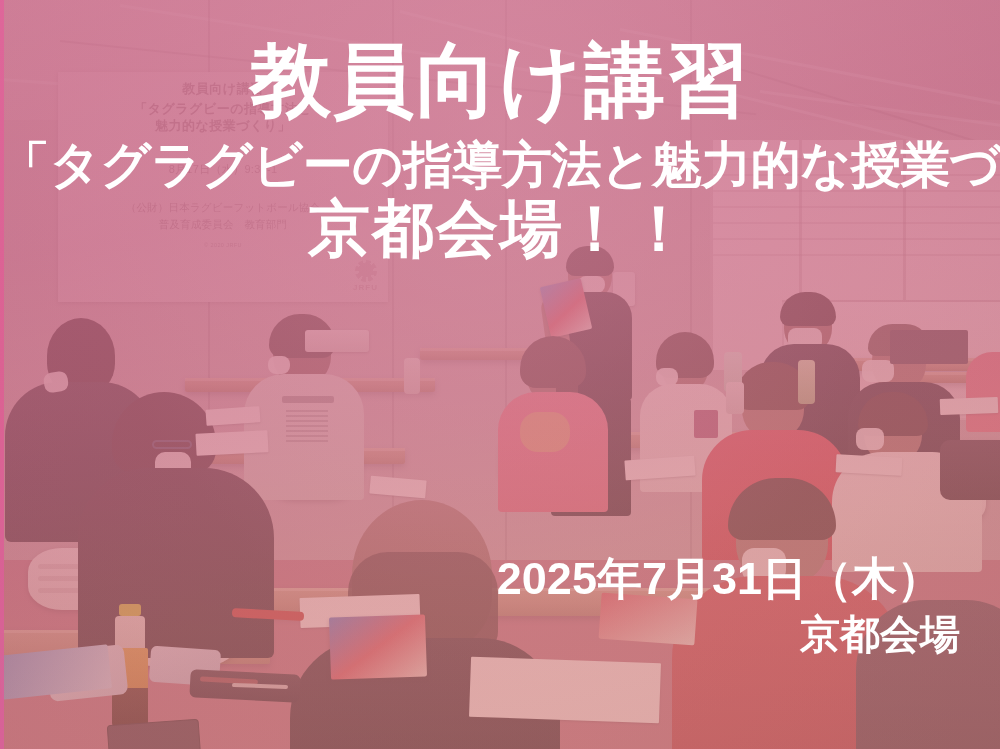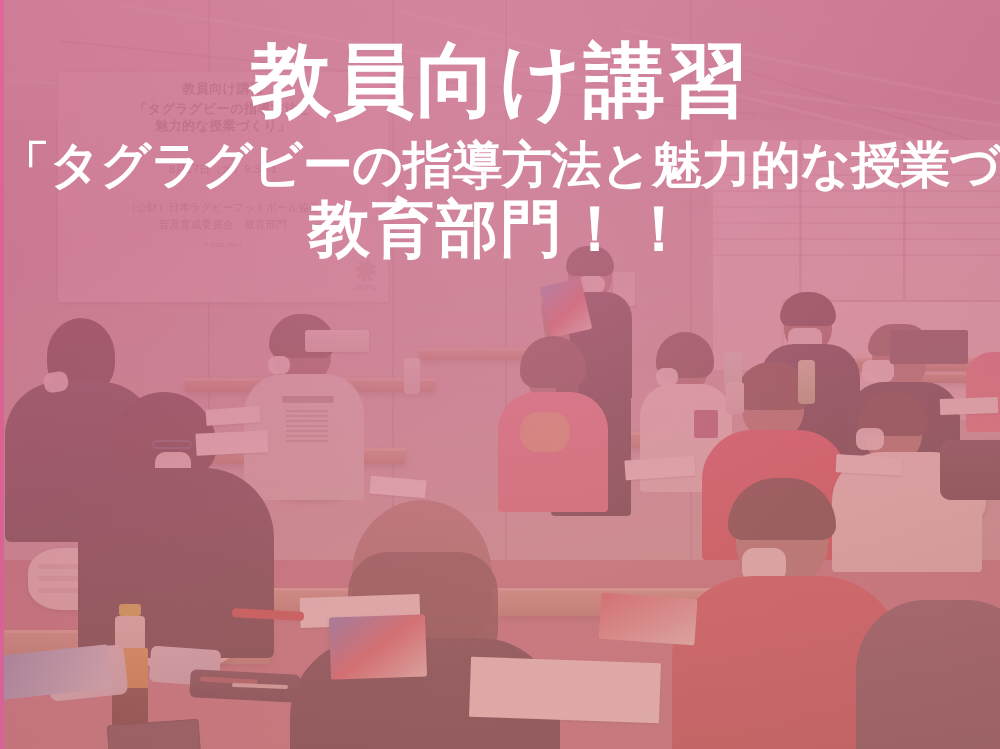--- a/index.html
+++ b/index.html
@@ -379,21 +379,23 @@
   <div class="tint"></div>
   <div class="tint2"></div>
   <div class="edge-strip"></div>
 
   <div class="text-layer">
 
     <div class="t-line t-title">教員向け講習</div>
 
     <div class="t-line t-sub">「タグラグビーの指導方法と魅力的な授業づくり」</div>
 
-    <div class="t-line t-call">教育部門！！</div>
-
+    <div class="t-line t-call">京都会場！！</div>
+
+    <div class="t-line t-date">2025年7月31日（木）</div>
 
     <div class="t-line t-venue">
+      <span class="venue-main">京都会場</span>
     </div>
 
   </div>
 
 </div>
 
 </body></html>

